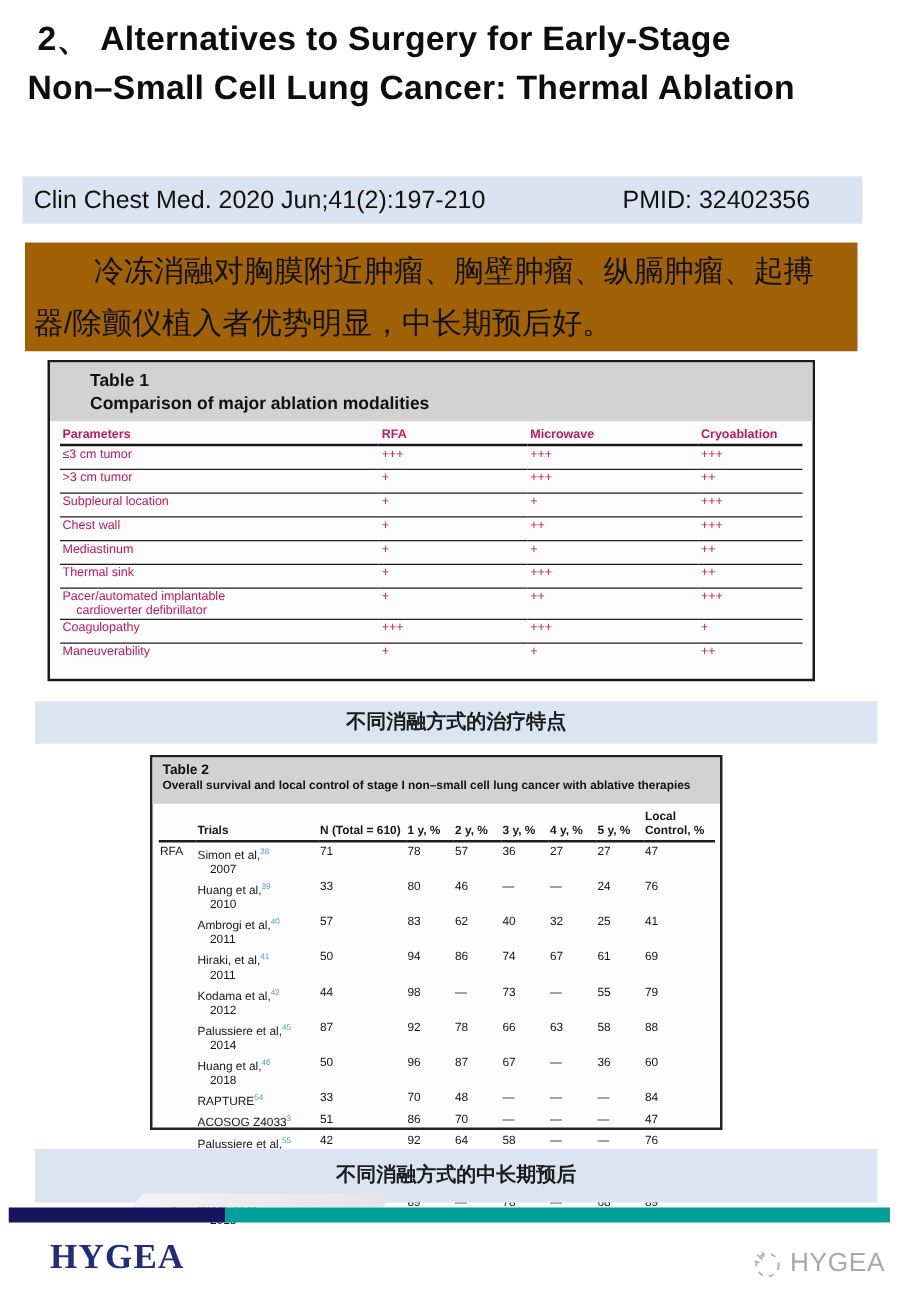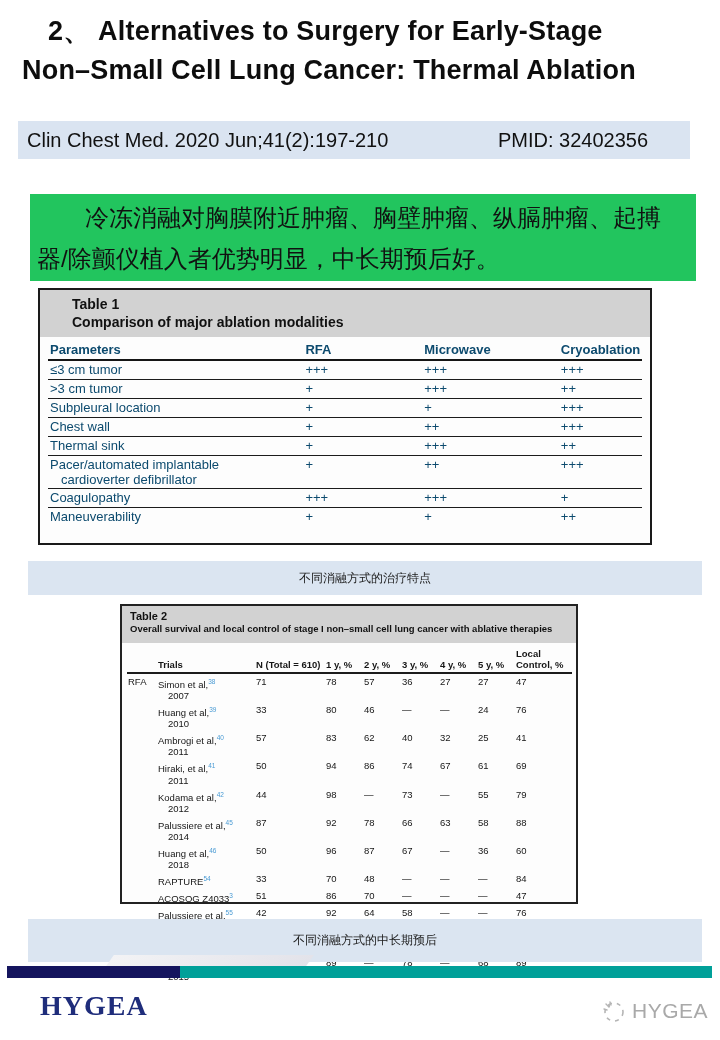--- a/index.html
+++ b/index.html
@@ -2,52 +2,52 @@
 <html><head>
 <meta charset="utf-8">
 <style>
   * { margin:0; padding:0; box-sizing:border-box; }
   body { background:#ffffff; font-family:"Liberation Sans", sans-serif; }
   .slide { position:relative; width:720px; height:1040px; background:#ffffff; overflow:hidden; }
 
   
   .title { position:absolute; left:22px; top:12px; width:680px; font-weight:bold; color:#0d0d0d;
            font-size:27px; line-height:39px; letter-spacing:0.2px; }
-  .title .l1 { padding-left:8px;margin-left:18px; }
-
-  
-  .cite-bar { position:absolute; left:18px; top:121px; width:672px; height:38px; background:#dae4f1;
+  .title .l1 { padding-left:8px; }
+
+  
+  .cite-bar { position:absolute; left:18px; top:141px; width:672px; height:38px; background:#dae4f1;
               display:flex; align-items:center; font-size:20px; color:#111; }
   .cite-bar .journal { padding-left:9px; }
   .cite-bar .pmid { position:absolute; left:480px; }
 
   
-  .cn-block { position:absolute; left:30px; top:194px; width:666px; height:87px; background:#22c55e;
+  .cn-block { position:absolute; left:20px; top:194px; width:666px; height:87px; background:#a16207;
               font-size:24px; line-height:41px; color:#111; padding:3px 7px 0 7px; }
   .cn-block .txt { text-indent:2em; }
 
   
   .table1 { position:absolute; left:38px; top:288px; width:614px; height:257px;
             border:2px solid #1a1a1a; background:#fdfdfd; }
   .t-band { background:#d2d2d2; padding:5px 10px 6px 10px; color:#111; }
   .table1 .t-band { height:47px; font-size:14px; font-weight:bold; line-height:18px;padding-left:32px; }
   .table1 table { width:calc(100% - 16px); margin:1px 8px 0 8px; border-collapse:collapse;
-                  font-size:13px; color:#0c4a6e; }
+                  font-size:10px; color:#be185d; }
   .table1 th { text-align:left; font-weight:bold; border-bottom:2px solid #151515;
                padding:4px 0 2px 2px; }
   .table1 td { padding:1px 0 1px 2px; vertical-align:top; }
   .table1 tbody tr { border-bottom:1.5px solid #1c1c1c; }
   .table1 tbody tr:last-child { border-bottom:none; }
   .table1 tbody tr td { height:19px; }
   .t1-indent { padding-left:11px; }
   .c-param { width:43%; } .c-rfa { width:20%; } .c-mw { width:23%; } .c-cryo { width:14%;margin-left:32px; }
 
   
   .cap-bar { position:absolute; left:28px; width:674px; background:#dbe5f1; color:#1b1b1b;
-             font-size:12px; text-align:center; }
+             font-size:16px; text-align:center;font-weight:bold; }
   .cap1 { top:561px; height:34px; line-height:34px; }
   .cap2 { top:919px; height:43px; line-height:43px; }
 
   
   .table2 { position:absolute; left:120px; top:604px; width:458px; height:300px;
             border:2px solid #222; background:#fdfdfd; }
   .table2 .t-band { height:37px; padding:4px 8px; }
   .table2 .t-band .t-label { font-size:11px; font-weight:bold; line-height:13px; }
   .table2 .t-band .t-caption { font-size:9.5px; font-weight:bold; line-height:12px; white-space:nowrap; overflow:hidden; }
   .table2 table { width:444px; margin:3px 5px 0 5px; border-collapse:collapse; table-layout:fixed;
@@ -130,20 +130,28 @@
             <td>+</td>
             <td>+++</td>
           </tr>
           <tr>
             <td>
               <div>Chest wall</div>
             </td>
             <td>+</td>
             <td>++</td>
             <td>+++</td>
+          </tr>
+          <tr>
+            <td>
+              <div>Mediastinum</div>
+            </td>
+            <td>+</td>
+            <td>+</td>
+            <td>++</td>
           </tr>
           <tr>
             <td>
               <div>Thermal sink</div>
             </td>
             <td>+</td>
             <td>+++</td>
             <td>++</td>
           </tr>
           <tr>

